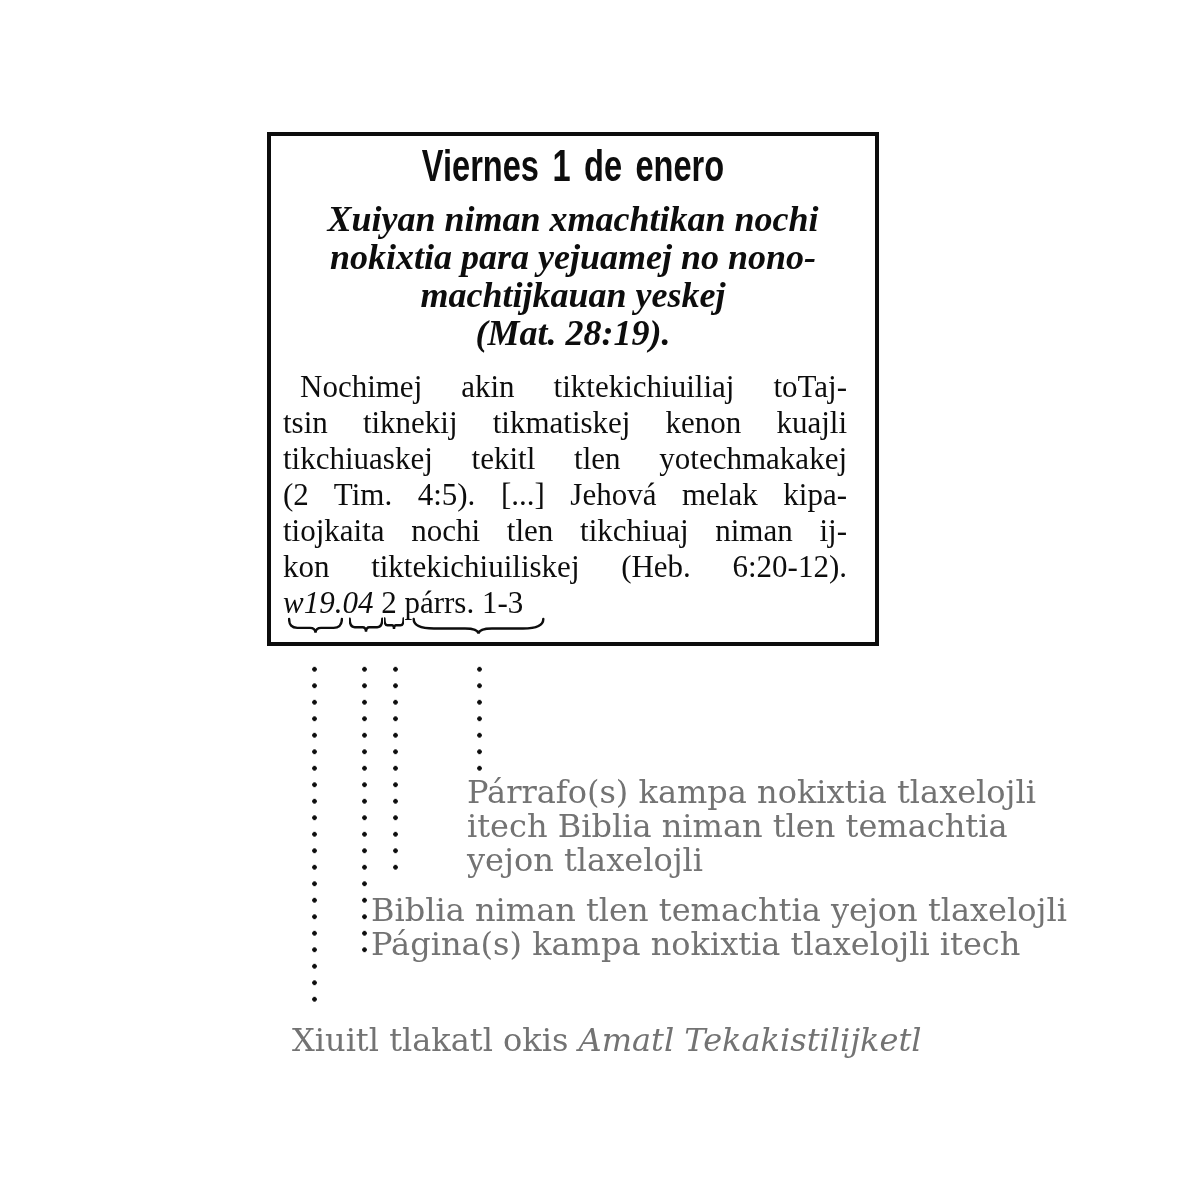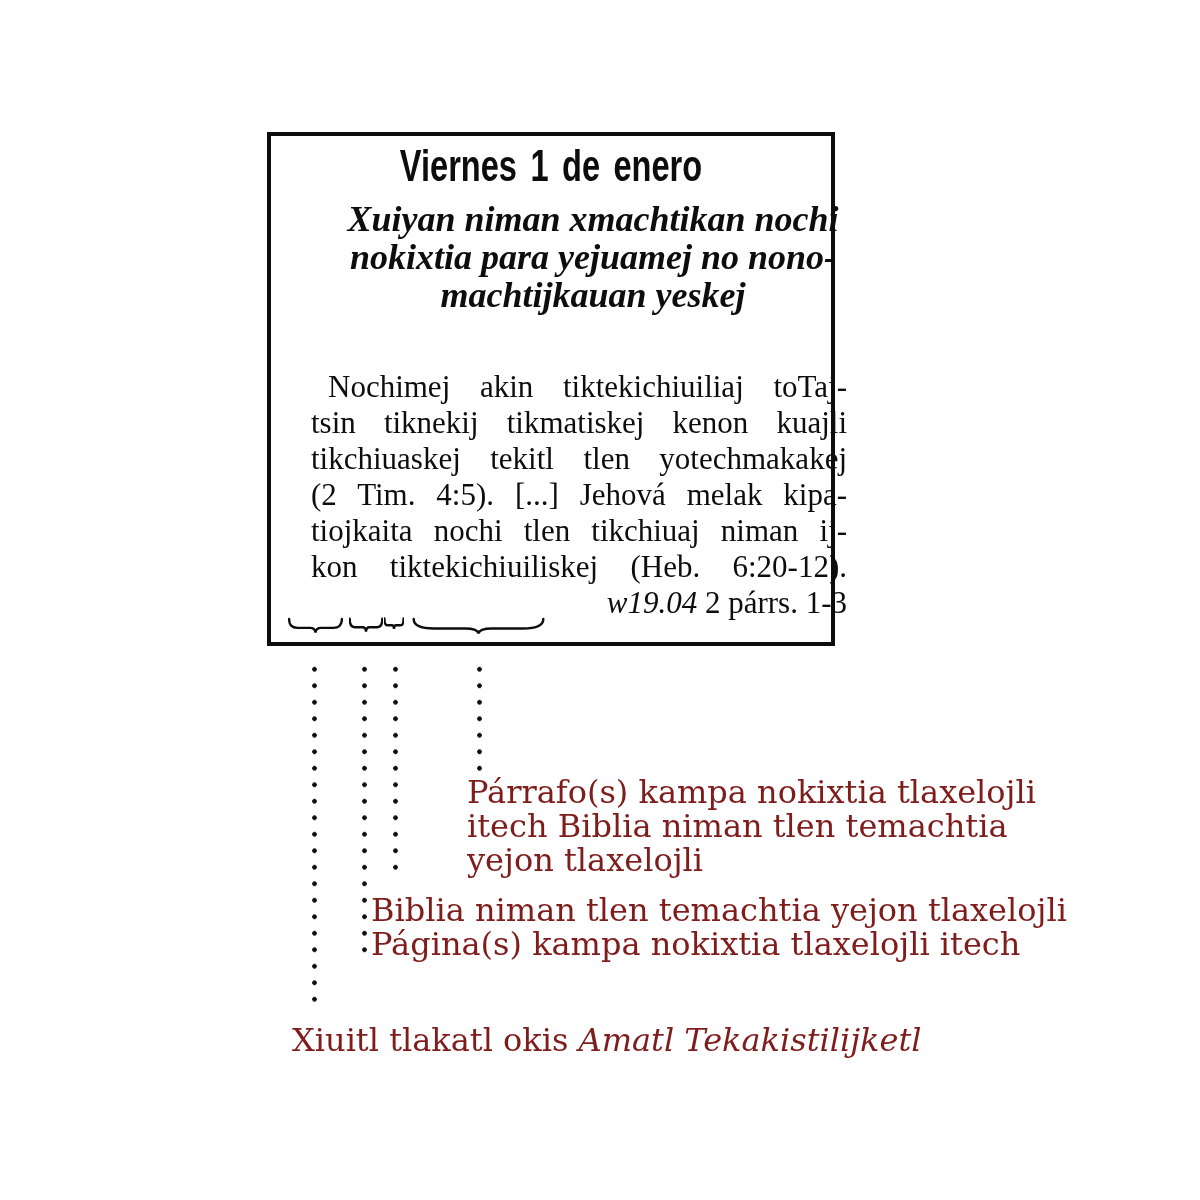--- a/index.html
+++ b/index.html
@@ -1,59 +1,60 @@
 <!DOCTYPE html>
 <html><head>
 <meta charset="utf-8">
 <style>
   html,body{margin:0;padding:0;background:#ffffff;}
   .page{position:relative;width:1200px;height:1200px;background:#ffffff;overflow:hidden;
         font-family:"Liberation Serif",serif;color:#0d0d0d;}
 
   
-  .card{position:absolute;left:267px;top:132px;width:568px;height:514px;
+  .card{position:absolute;left:267px;top:132px;width:612px;height:514px;
         border:4px solid #0d0d0d;box-sizing:border-box;background:#ffffff;}
   .card-title{position:absolute;top:8px;left:0;width:100%;text-align:center;
         font-family:"Liberation Sans",sans-serif;font-weight:bold;font-size:44px;line-height:44px;
         white-space:nowrap;word-spacing:6px;transform:scaleX(0.74);transform-origin:50% 50%;}
   .scripture{position:absolute;top:64px;left:0;width:100%;text-align:center;
-        font-style:italic;font-weight:bold;font-size:36px;line-height:38px;padding-left:42px;}
+        font-style:italic;font-weight:bold;font-size:36px;line-height:38px;}
   .scripture div{white-space:nowrap;}
   .comment{position:absolute;top:233px;left:12px;width:564px;font-size:31px;line-height:36px;}
-  .jline{text-align:justify;text-align-last:justify;white-space:normal;margin-left:28px;}
+  .jline{text-align:justify;text-align-last:justify;white-space:normal;}
   .jline.first{text-indent:17px;}
-  .cite-line{text-align:right;white-space:nowrap;}
+  .cite-line{text-align:left;white-space:nowrap;}
   .pub-code{font-style:italic;}
 
   
   .brace{position:absolute;display:block;}
   .brace path{fill:none;stroke:#0d0d0d;stroke-width:2.4;stroke-linecap:round;vector-effect:non-scaling-stroke;}
 
   
   .dots{position:absolute;width:5px;
         background-image:radial-gradient(circle,#0d0d0d 2px,rgba(0,0,0,0) 2.6px);
         background-size:5px 16.5px;background-repeat:repeat-y;background-position:center top;}
 
   
-  .callout{position:absolute;font-family:"DejaVu Serif",serif;font-size:32px;line-height:34px;color:#7f1d1d;}
+  .callout{position:absolute;font-family:"DejaVu Serif",serif;font-size:32px;line-height:34px;color:#737373;}
   .callout div{white-space:nowrap;}
   .pubname{font-style:italic;}
 </style>
 </head>
 <body>
 
 <div class="page">
 
   <div class="card">
     <div class="card-title">Viernes 1 de enero</div>
 
     <div class="scripture">
       <div>Xuiyan niman xmachtikan nochi</div>
       <div>nokixtia para yejuamej no nono-</div>
       <div>machtijkauan yeskej</div>
+      <div>(Mat. 28:19).</div>
     </div>
 
     <div class="comment">
       <div class="jline first">Nochimej akin tiktekichiuiliaj toTaj-</div>
       <div class="jline">tsin tiknekij tikmatiskej kenon kuajli</div>
       <div class="jline">tikchiuaskej tekitl tlen yotechmakakej</div>
       <div class="jline">(2 Tim. 4:5). [...] Jehová melak kipa-</div>
       <div class="jline">tiojkaita nochi tlen tikchiuaj niman ij-</div>
       <div class="jline">kon tiktekichiuiliskej (Heb. 6:20-12).</div>
       <div class="cite-line"><span class="pub-code">w19.04</span> <span>2 párrs. 1-3</span></div>

